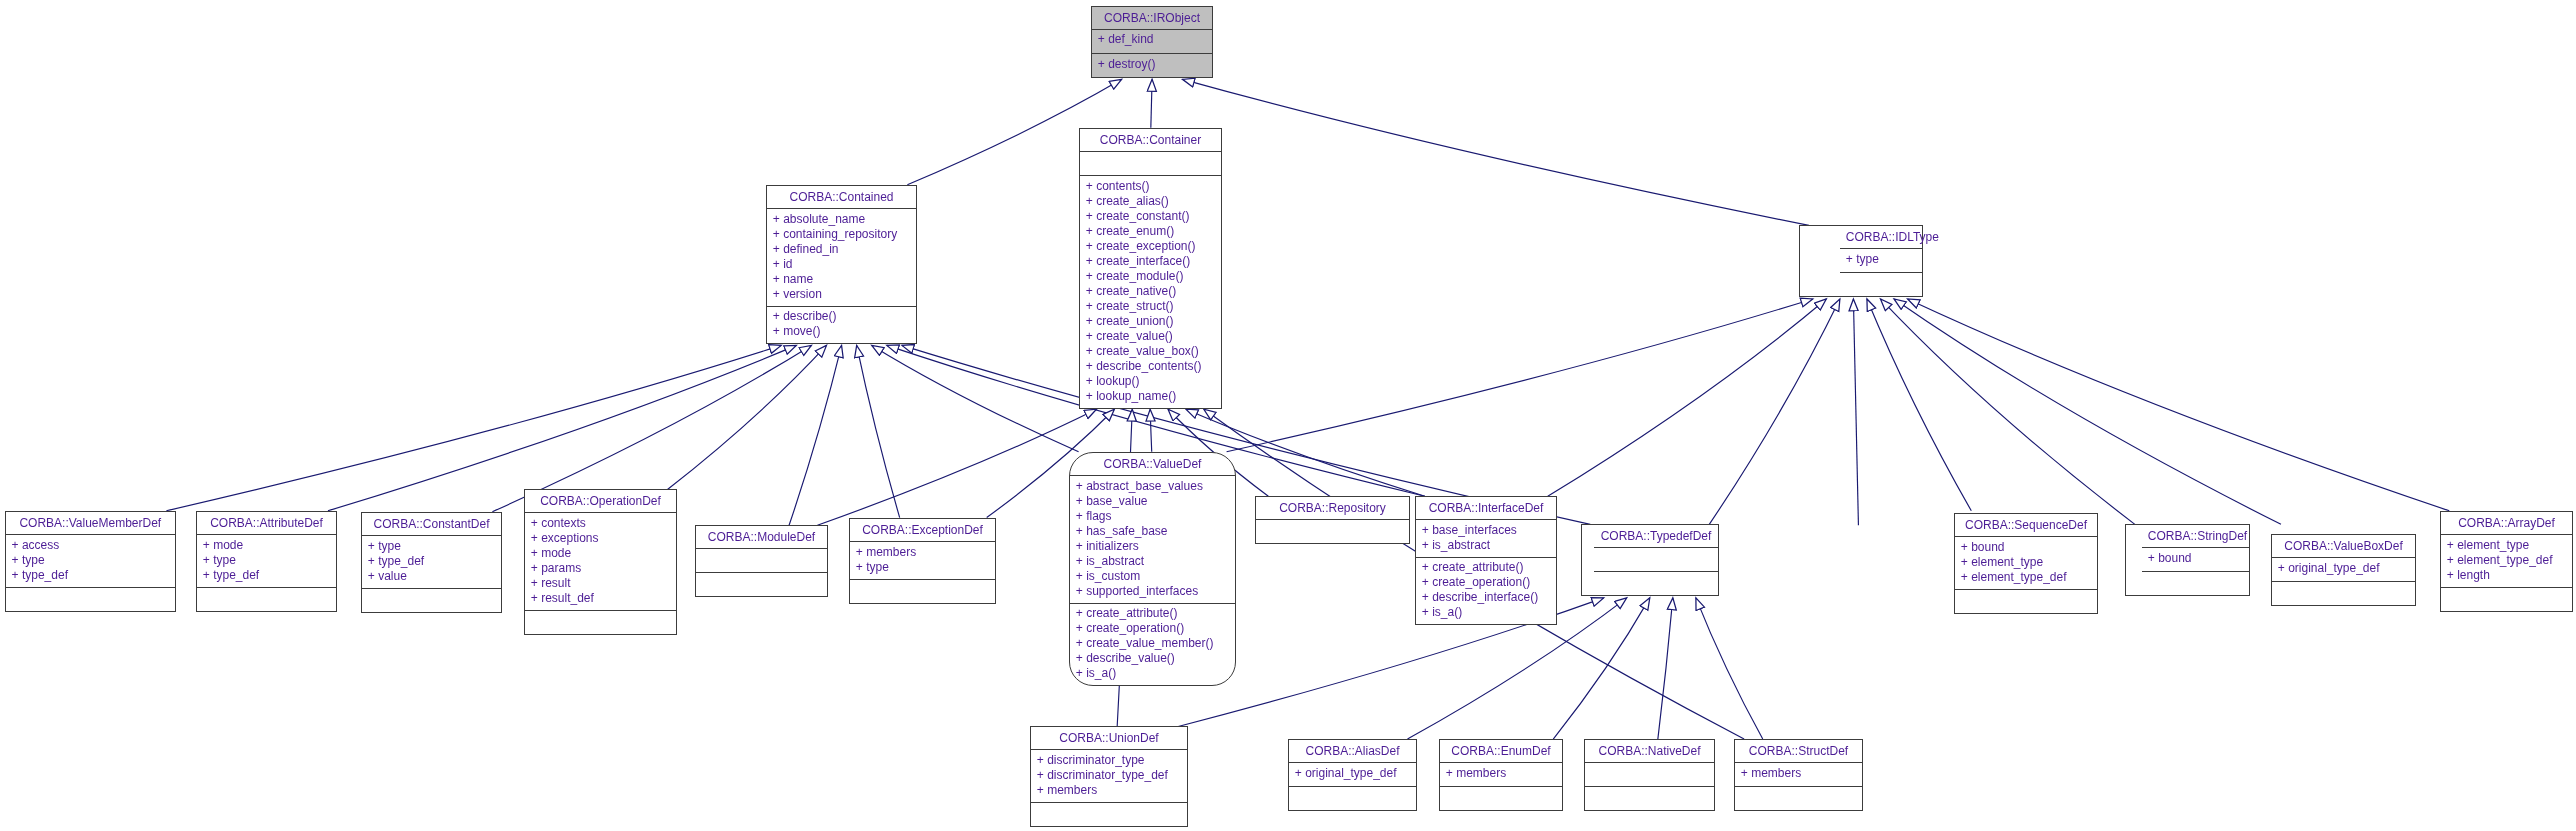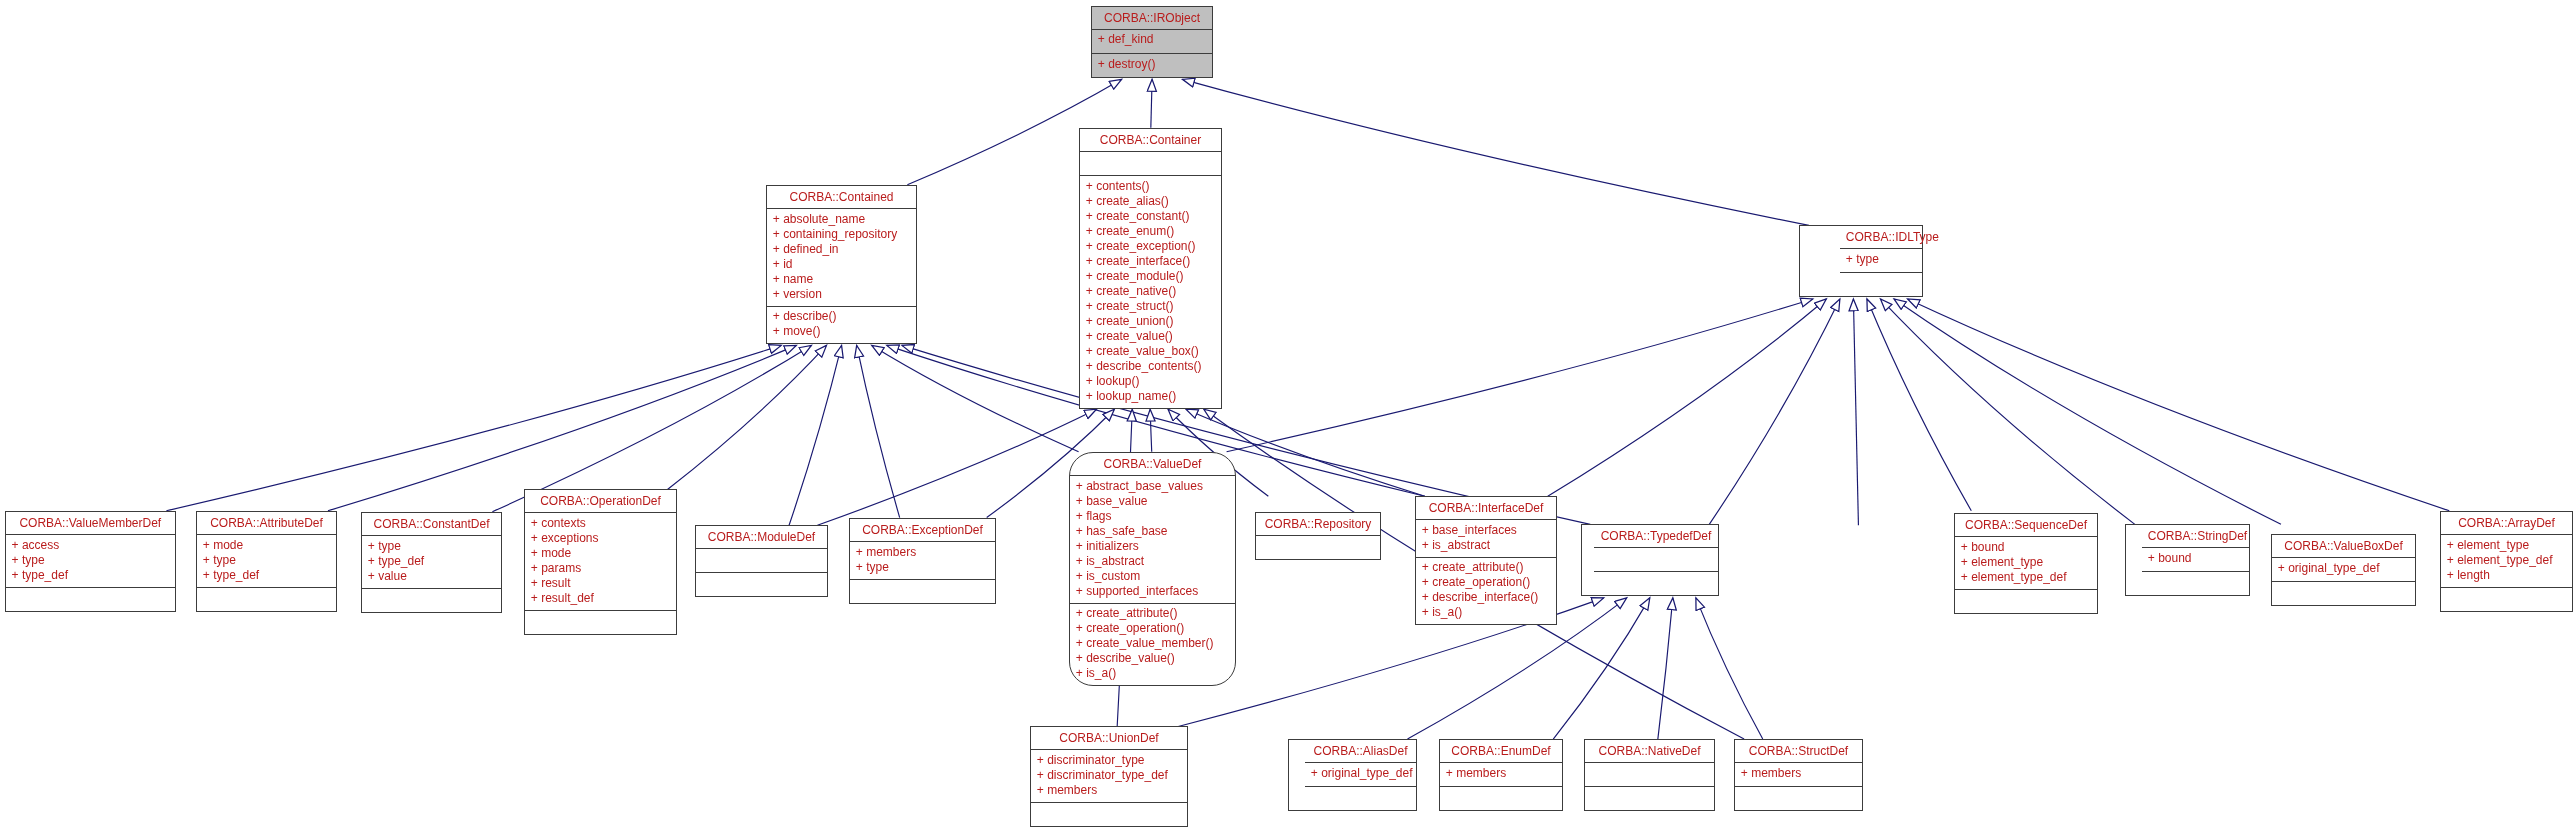--- a/index.html
+++ b/index.html
@@ -11,21 +11,21 @@
   #diagram { position: absolute; left: 0; top: 0; width: 2576px; height: 832px; }
   #edges { position: absolute; left: 0; top: 0; z-index: 1; }
   .class-node {
     position: absolute;
     box-sizing: border-box;
     background: #ffffff;
     border: 1.5px solid #3c3c3c;
     z-index: 2;
     font-size: 12px;
     line-height: 15px;
-    color: #b91c1c;
+    color: #4c1d95;
     cursor: pointer;
   }
   .class-node.highlight { background: #bfbfbf; }
   .class-title {
     text-align: center;
     padding: 3.9px 5.8px 2.9px 5.8px;
     white-space: nowrap;
   }
   .compartment {
     border-top: 1.5px solid #3c3c3c;
@@ -196,21 +196,21 @@
       <div class="compartment"></div>
     </div>
     <div class="class-node" style="left: 849px; top: 518px; width: 147px;">
       <div class="class-title">CORBA::ExceptionDef</div>
       <div class="compartment">
         <div class="member-row">+ members</div>
         <div class="member-row">+ type</div>
       </div>
       <div class="compartment"></div>
     </div>
-    <div class="class-node" style="left: 1255px; top: 496px; width: 126px; margin-top: 16px;">
+    <div class="class-node" style="left: 1255px; top: 496px; width: 155px;">
       <div class="class-title">CORBA::Repository</div>
       <div class="compartment"></div>
     </div>
     <div class="class-node" style="left: 1415px; top: 496px; width: 142px;">
       <div class="class-title">CORBA::InterfaceDef</div>
       <div class="compartment">
         <div class="member-row">+ base_interfaces</div>
         <div class="member-row">+ is_abstract</div>
       </div>
       <div class="compartment">
@@ -259,21 +259,21 @@
     </div>
     <div class="class-node" style="left: 1030px; top: 726px; width: 158px;">
       <div class="class-title">CORBA::UnionDef</div>
       <div class="compartment">
         <div class="member-row">+ discriminator_type</div>
         <div class="member-row">+ discriminator_type_def</div>
         <div class="member-row">+ members</div>
       </div>
       <div class="compartment"></div>
     </div>
-    <div class="class-node" style="left: 1288px; top: 739px; width: 129px; padding-left: 16px;">
+    <div class="class-node" style="left: 1288px; top: 739px; width: 129px;">
       <div class="class-title">CORBA::AliasDef</div>
       <div class="compartment">
         <div class="member-row">+ original_type_def</div>
       </div>
       <div class="compartment"></div>
     </div>
     <div class="class-node" style="left: 1439px; top: 739px; width: 124px;">
       <div class="class-title">CORBA::EnumDef</div>
       <div class="compartment">
         <div class="member-row">+ members</div>

